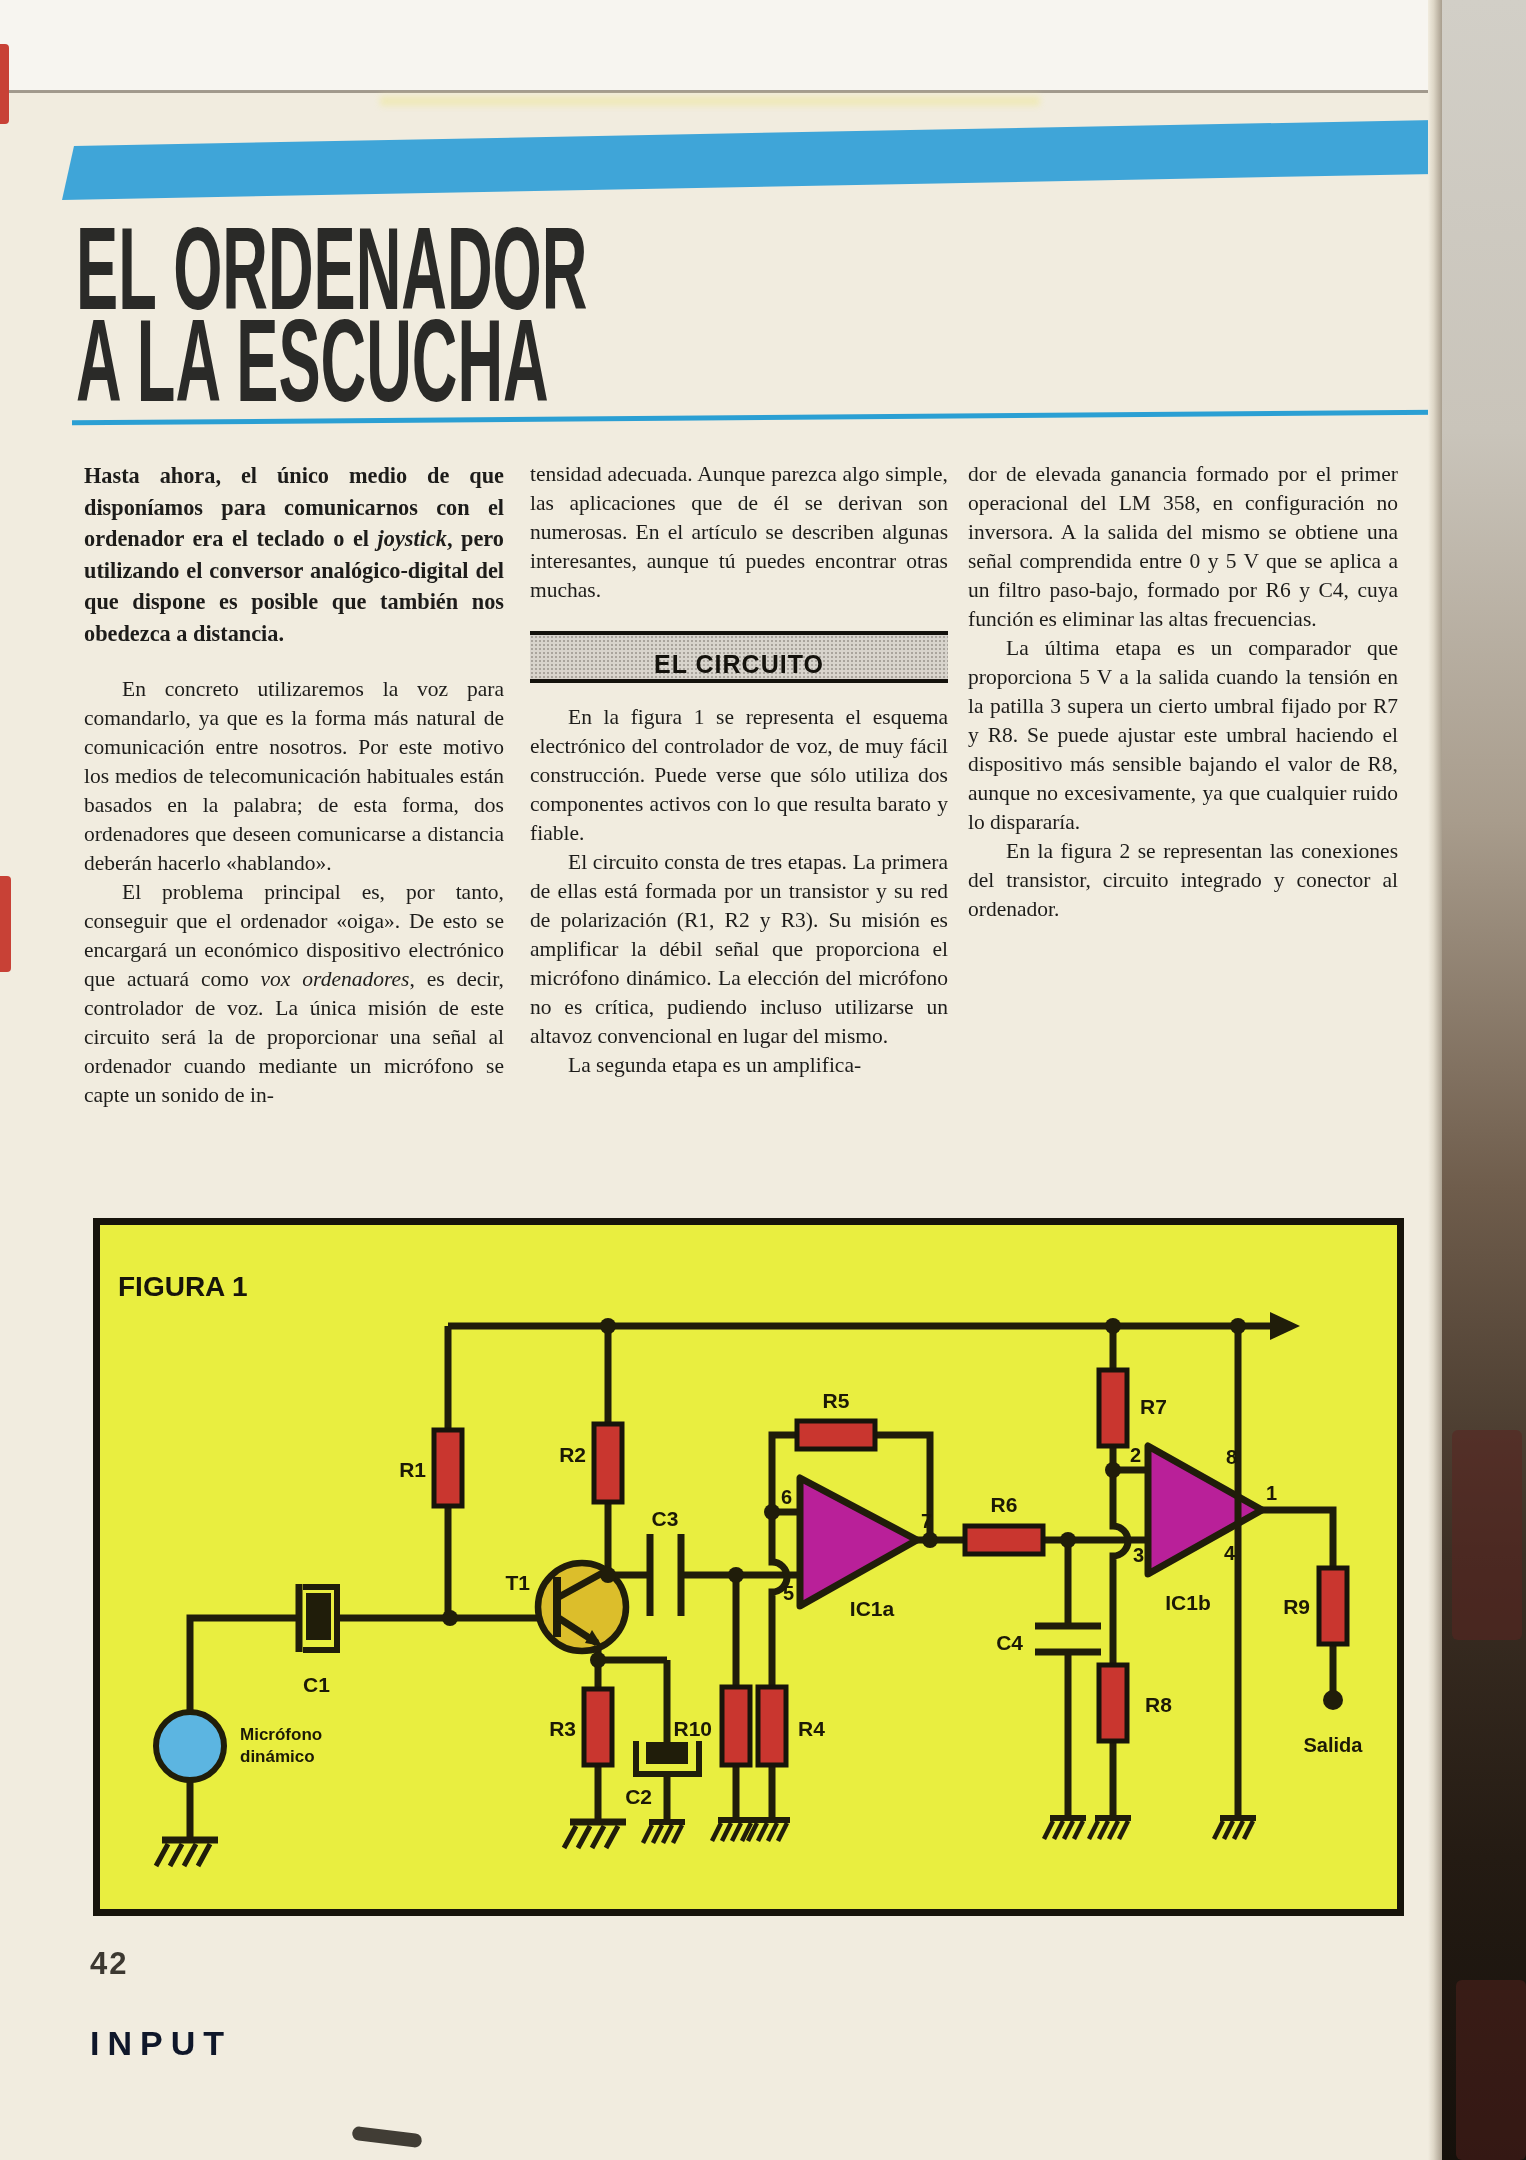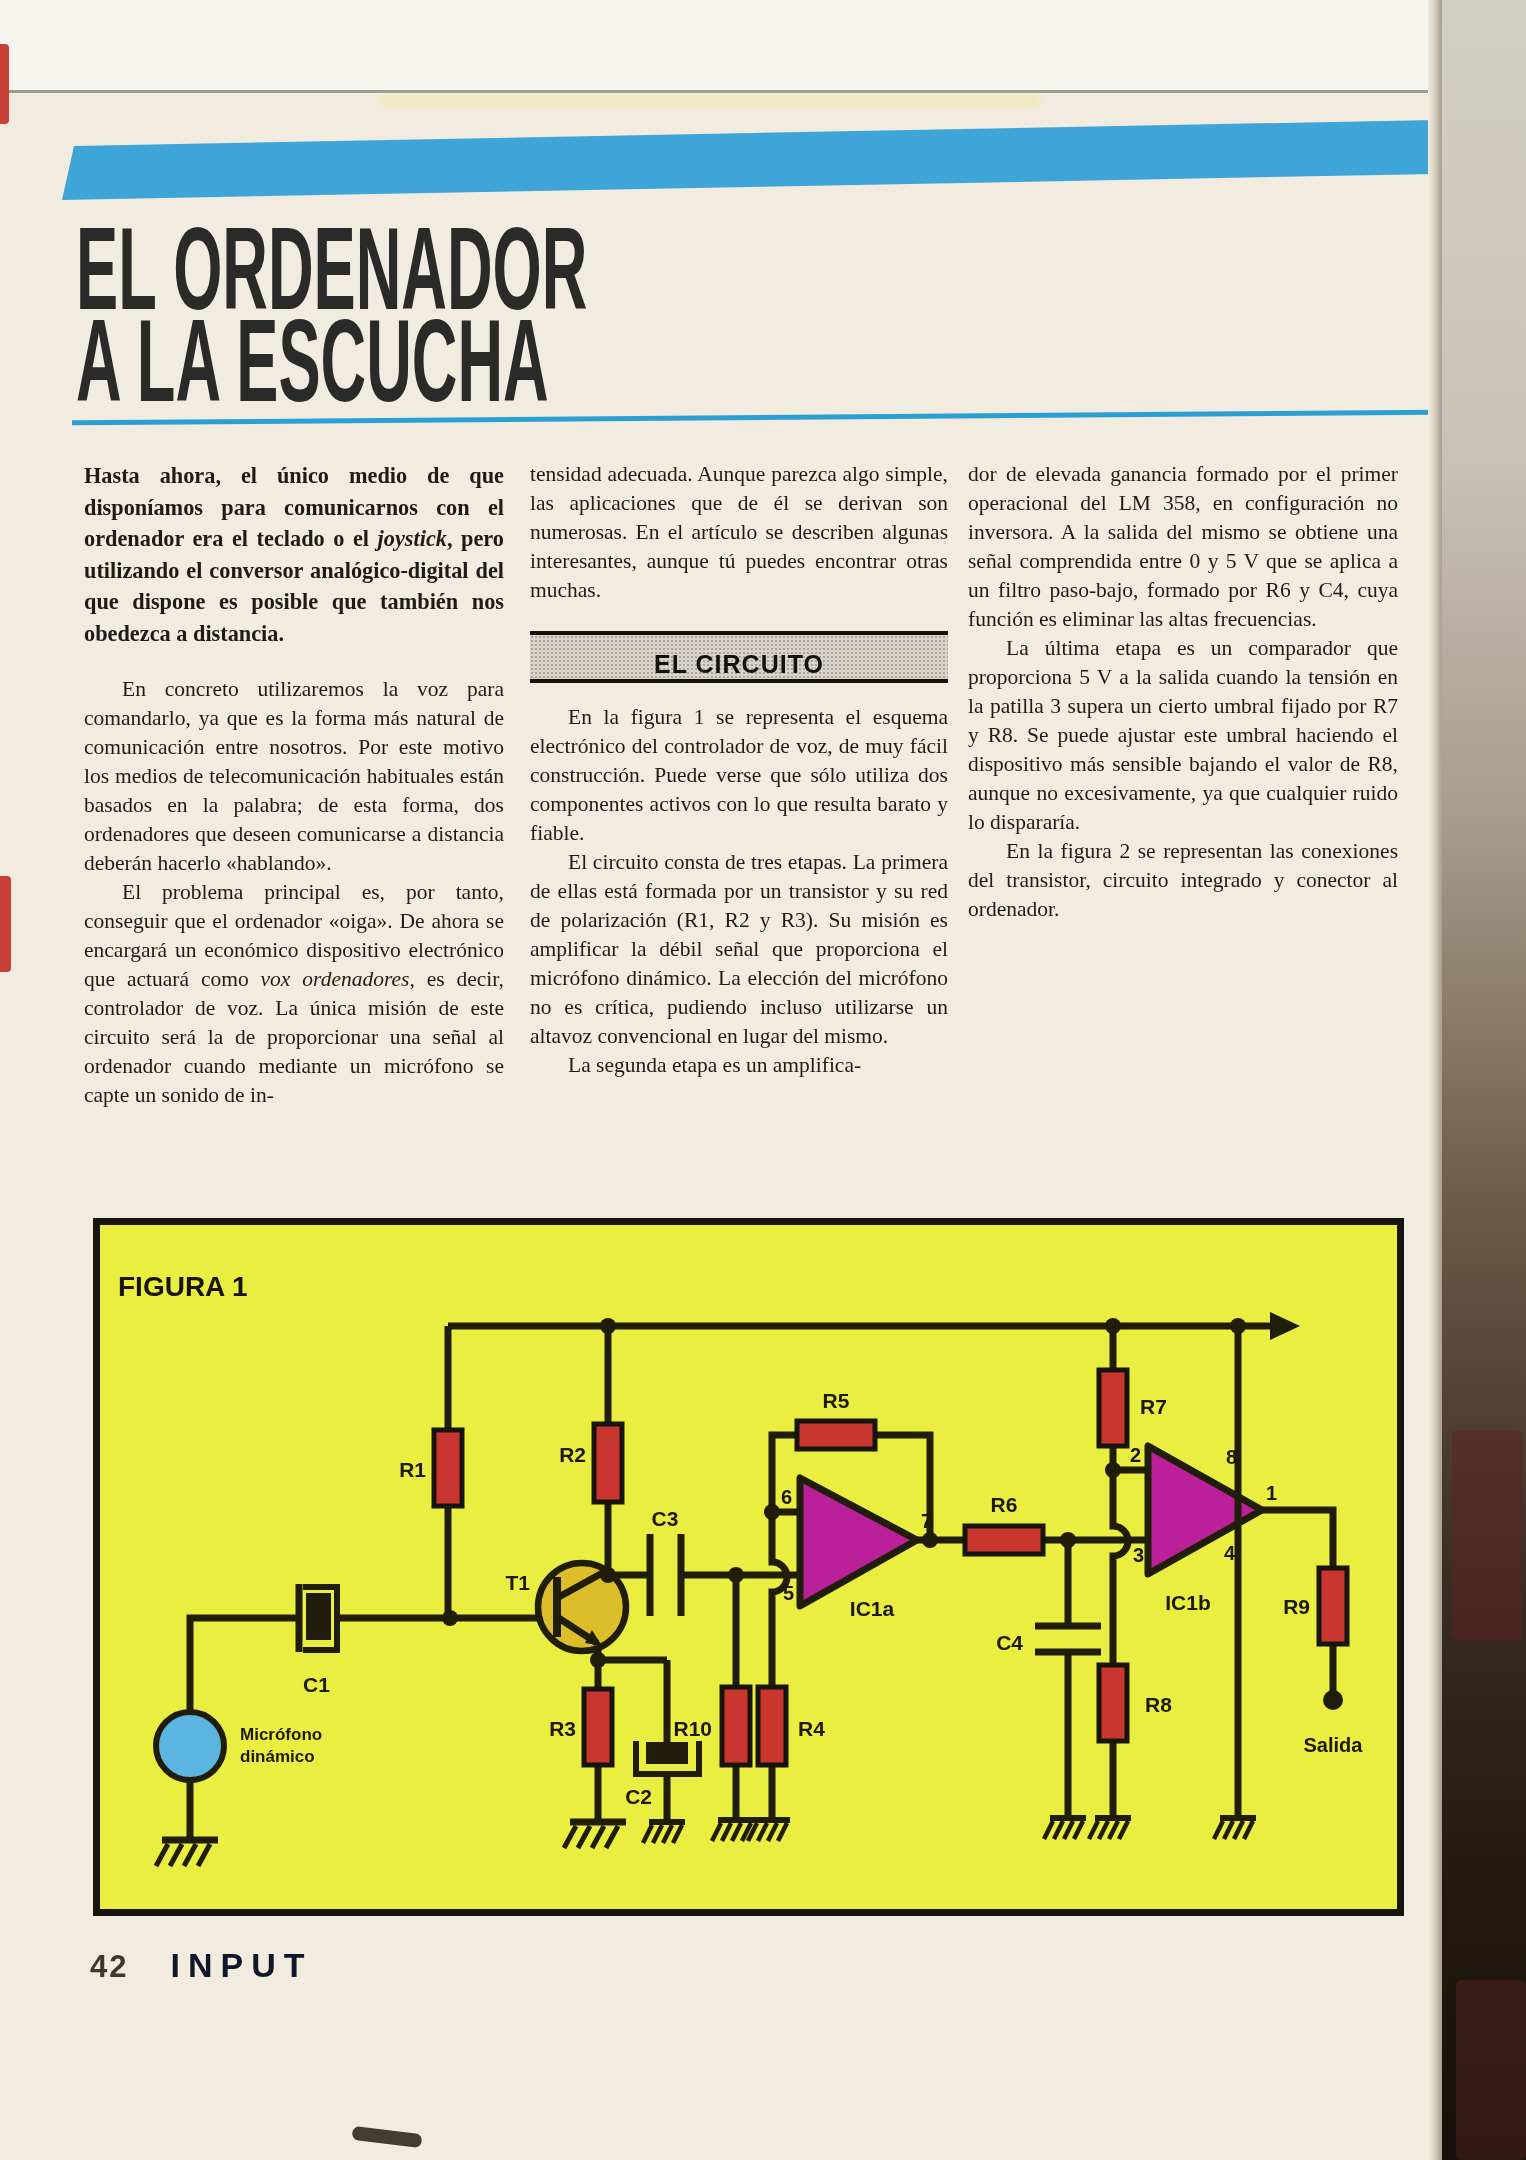--- a/index.html
+++ b/index.html
@@ -34,21 +34,21 @@
   .col p{margin:0;text-indent:38px;}
   .col p.noindent{text-indent:0;}
   .lead{font-weight:bold;font-size:22.3px;line-height:31.5px;margin-bottom:26px !important;}
   #section-band{height:44px;margin:26px 0 20px;border-top:4px solid #14120c;border-bottom:4px solid #14120c;
     background-color:#d8d4cc;background-image:radial-gradient(#a9a49c 1px,transparent 1px);background-size:4px 4px;
     display:flex;align-items:flex-end;justify-content:center;}
   #section-band span{font-family:"Liberation Sans",sans-serif;font-weight:bold;font-size:25px;color:#14120c;letter-spacing:1px;}
   
   #fig-svg{position:absolute;left:0;top:0;width:1526px;height:2160px;pointer-events:none;}
   
-  #footer{position:absolute;left:90px;top:1946px;display:flex;align-items:baseline;gap:42px;}
+  #footer{position:absolute;left:90px;top:1946px;display:flex;align-items:baseline;gap:42px;flex-direction:column;}
   #page-num{font-weight:bold;font-size:31px;color:#3c3831;letter-spacing:2px;}
   #magazine{font-weight:bold;font-size:34px;color:#0f172a;letter-spacing:8px;}
 </style>
 </head>
 <body>
 
 <div id="page">
 
   <div id="top-strip"></div>
   <div id="top-edge-line"></div>
@@ -58,21 +58,21 @@
   <div id="bottom-smudge"></div>
 
   <div id="banner"></div>
   <div class="title-line" id="title1">EL ORDENADOR</div>
   <div class="title-line" id="title2">A LA ESCUCHA</div>
   <div id="title-rule"></div>
 
   <div class="col" id="col1">
     <p class="lead noindent"><span>Hasta ahora, el único medio de que disponíamos para comunicarnos con el ordenador era el teclado o el </span><i>joystick</i><span>, pero utilizando el conversor analógico-digital del que dispone es posible que también nos obedezca a distancia.</span></p>
     <p>En concreto utilizaremos la voz para comandarlo, ya que es la forma más natural de comunicación entre nosotros. Por este motivo los medios de telecomunicación habituales están basados en la palabra; de esta forma, dos ordenadores que deseen comunicarse a distancia deberán hacerlo «hablando».</p>
-    <p><span>El problema principal es, por tanto, conseguir que el ordenador «oiga». De ahora se encargará un económico dispositivo electrónico que actuará como </span><i>vox ordenadores</i><span>, es decir, controlador de voz. La única misión de este circuito será la de proporcionar una señal al ordenador cuando mediante un micrófono se capte un sonido de in-</span></p>
+    <p><span>El problema principal es, por tanto, conseguir que el ordenador «oiga». De esto se encargará un económico dispositivo electrónico que actuará como </span><i>vox ordenadores</i><span>, es decir, controlador de voz. La única misión de este circuito será la de proporcionar una señal al ordenador cuando mediante un micrófono se capte un sonido de in-</span></p>
   </div>
 
   <div class="col" id="col2">
     <p class="noindent">tensidad adecuada. Aunque parezca algo simple, las aplicaciones que de él se derivan son numerosas. En el artículo se describen algunas interesantes, aunque tú puedes encontrar otras muchas.</p>
     <div id="section-band">
       <span>EL CIRCUITO</span>
     </div>
     <p>En la figura 1 se representa el esquema electrónico del controlador de voz, de muy fácil construcción. Puede verse que sólo utiliza dos componentes activos con lo que resulta barato y fiable.</p>
     <p>El circuito consta de tres etapas. La primera de ellas está formada por un transistor y su red de polarización (R1, R2 y R3). Su misión es amplificar la débil señal que proporciona el micrófono dinámico. La elección del micrófono no es crítica, pudiendo incluso utilizarse un altavoz convencional en lugar del mismo.</p>
     <p>La segunda etapa es un amplifica-</p>

